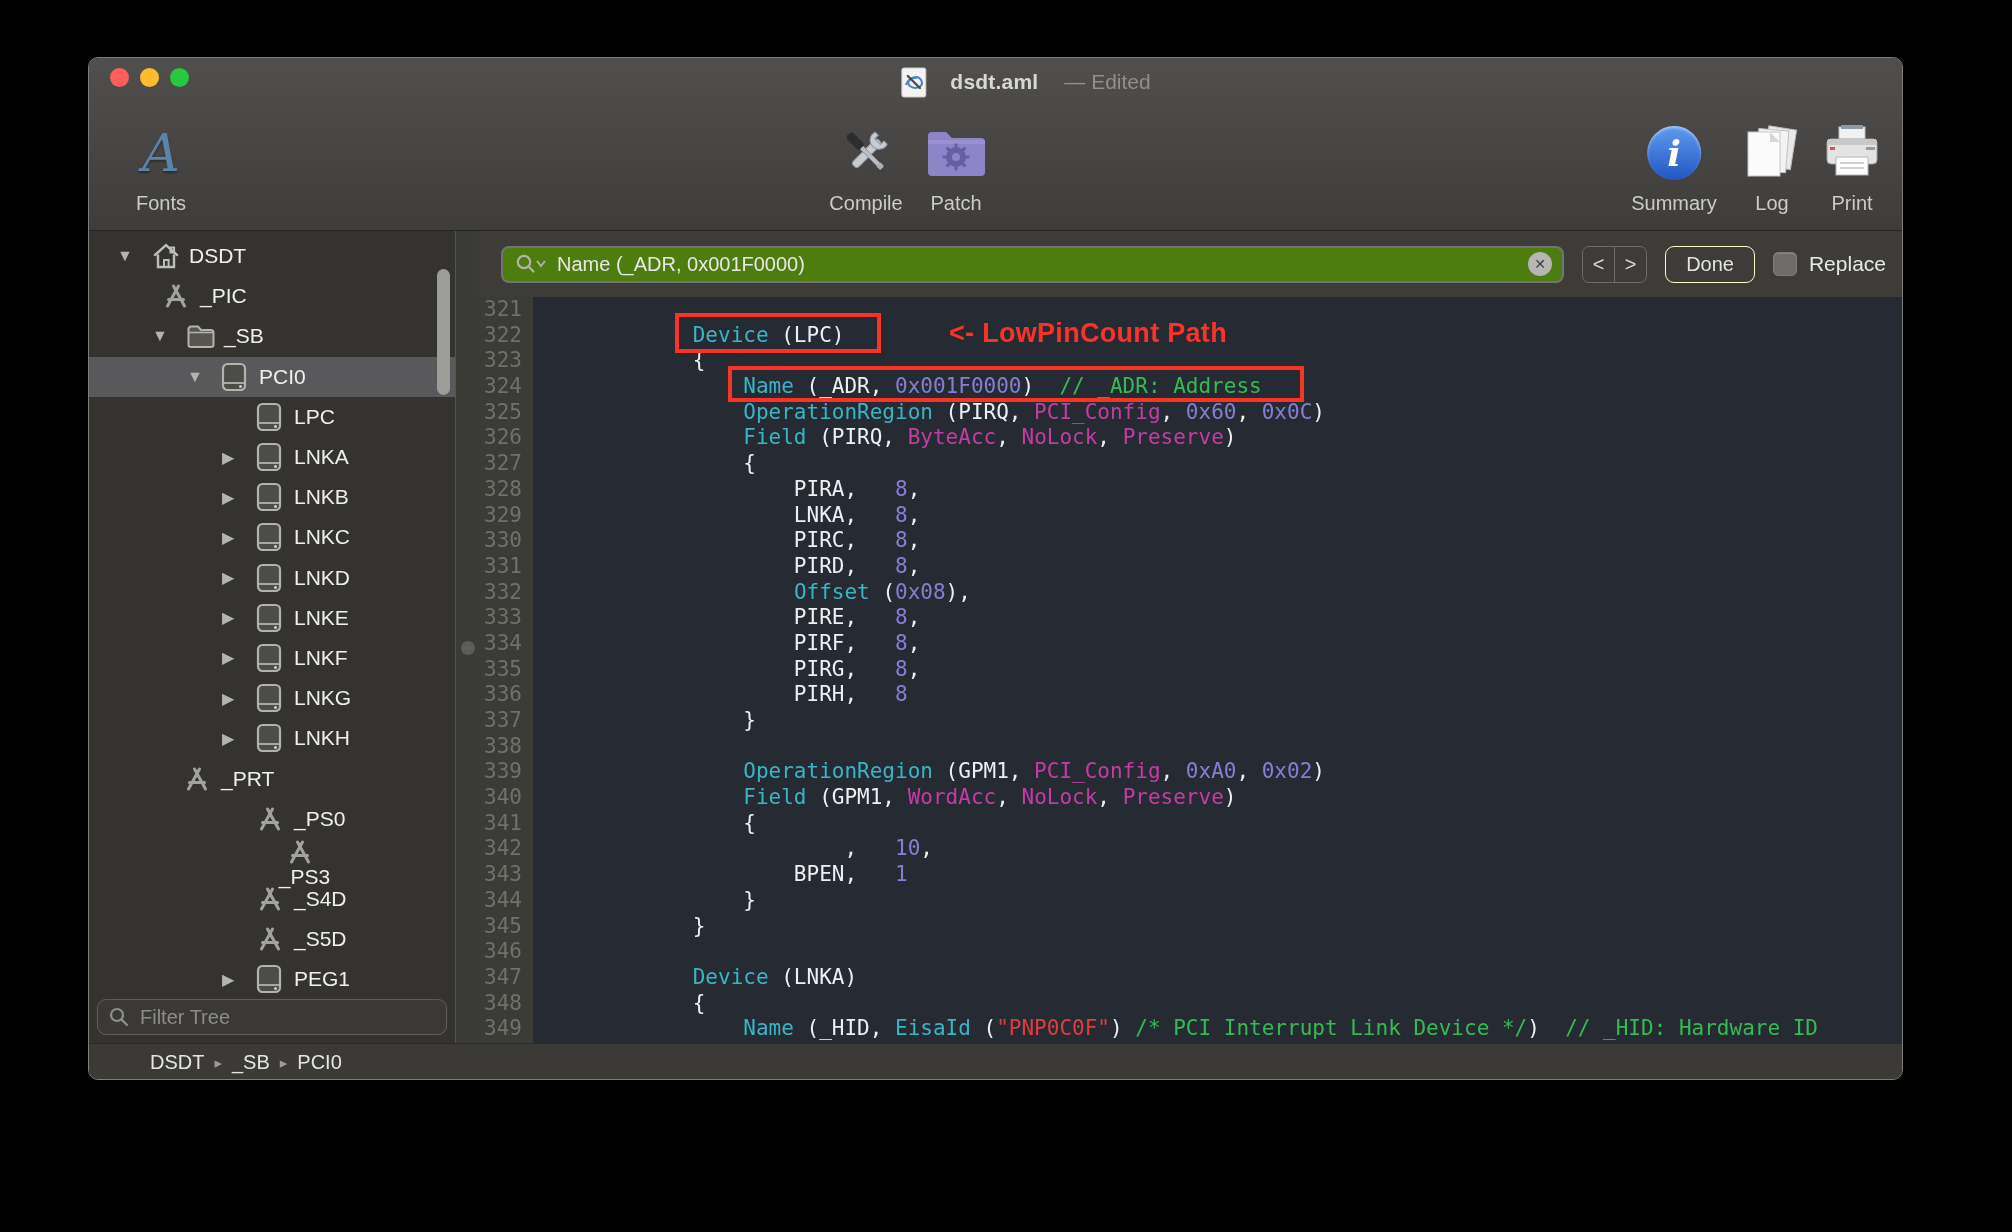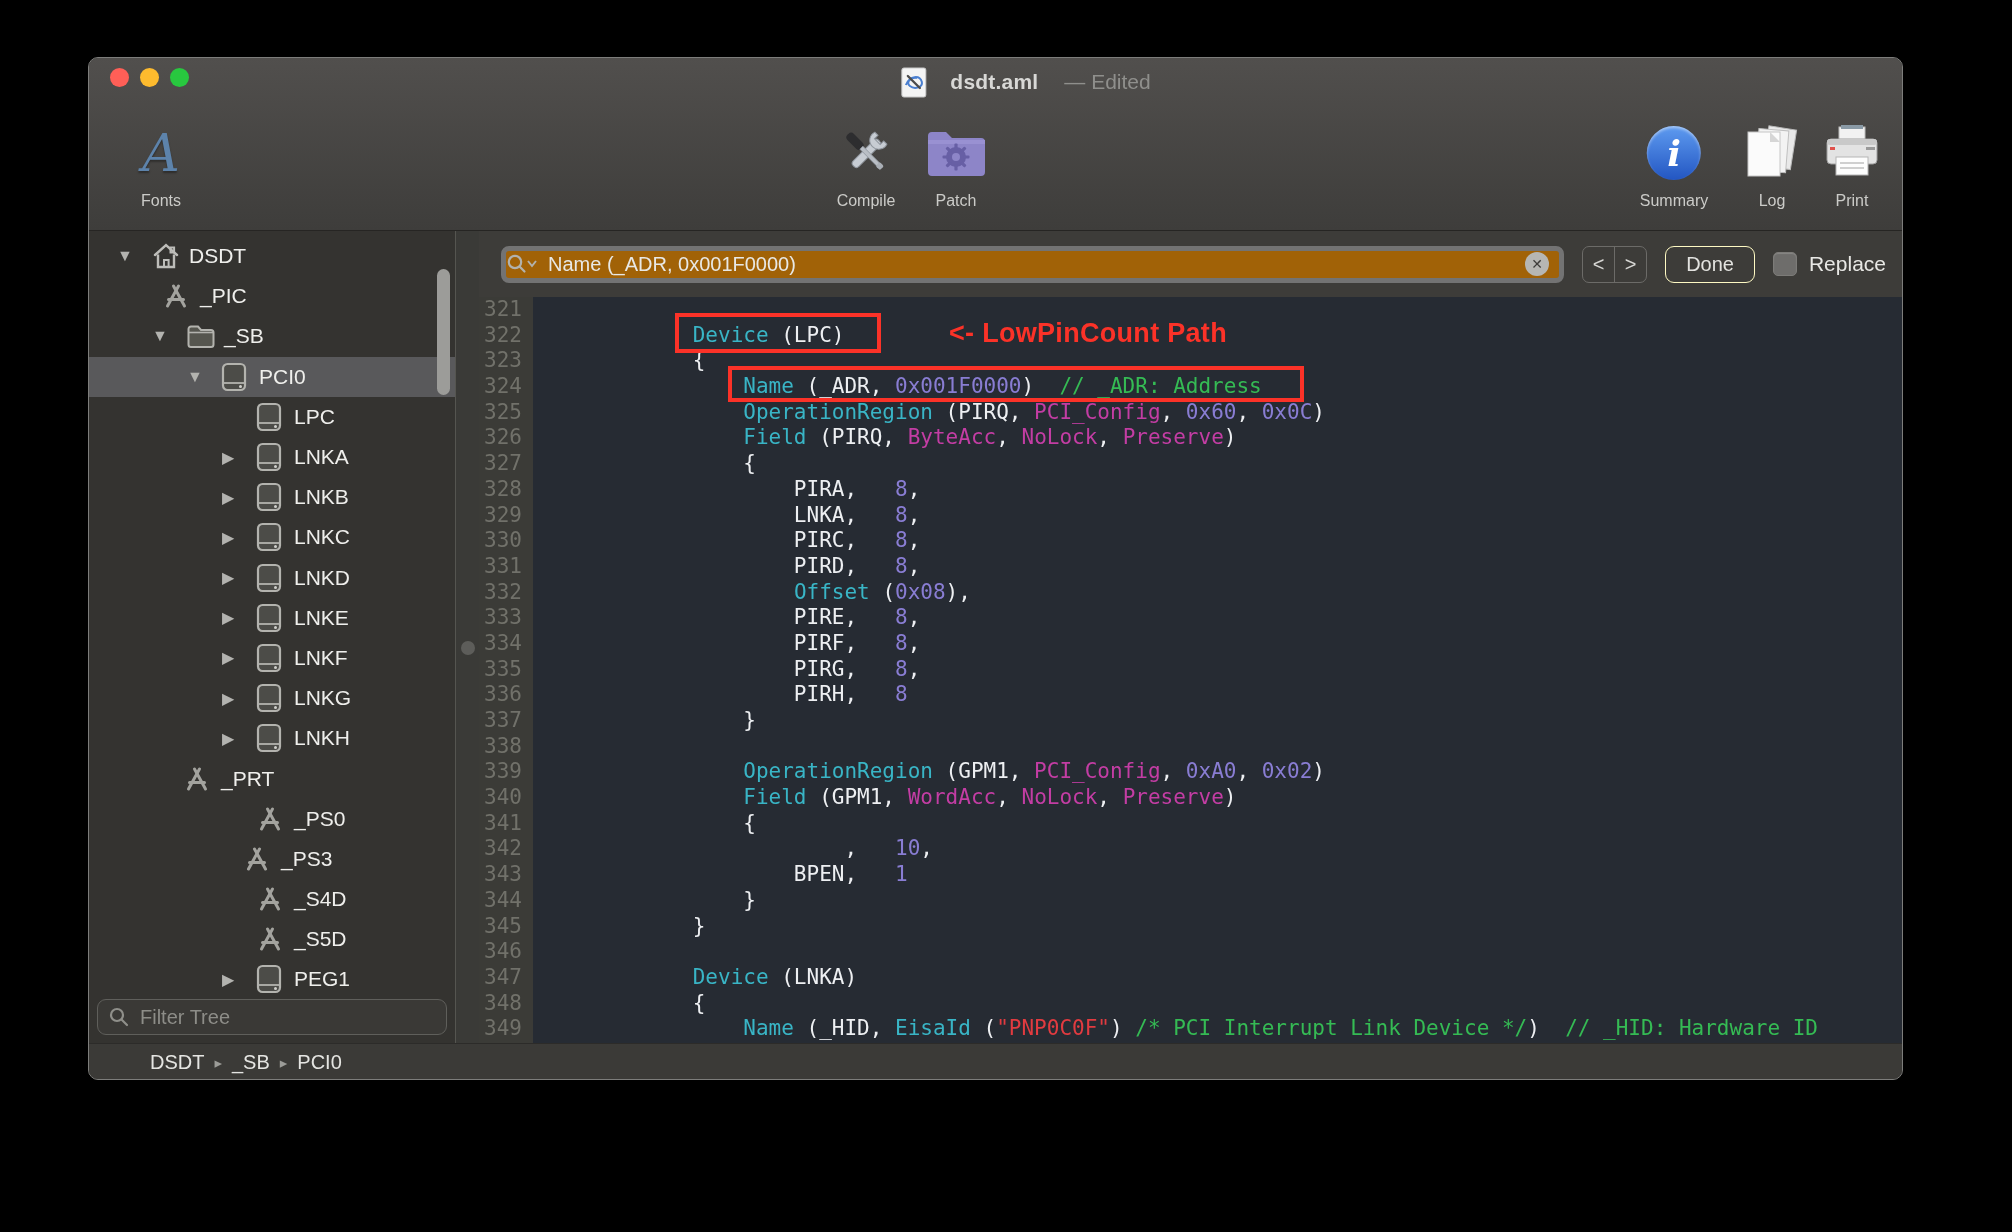--- a/index.html
+++ b/index.html
@@ -14,21 +14,21 @@
   .lights{position:absolute;left:21px;top:10px;display:flex;gap:11px;}
   .light{width:19px;height:19px;border-radius:50%;}
   .titlegroup{position:absolute;left:50%;top:0;transform:translateX(-38%);height:48px;
               display:flex;align-items:center;gap:24px;}
   .doc-icon{width:26px;height:31px;}
   .title-main{font-size:21px;color:#d8d8d6;font-weight:bold;letter-spacing:.2px;}
   .title-suffix{font-size:21px;color:#8f8f8c;font-weight:normal;margin-left:2px;}
   .toolbar{position:relative;height:125px;}
   .tb-item{position:absolute;top:14px;display:flex;flex-direction:column;align-items:center;gap:6px;transform:translateX(-50%);}
   .tb-icon{height:66px;display:flex;align-items:center;justify-content:center;}
-  .tb-label{font-size:16px;color:#cbcbc8;}
+  .tb-label{font-size:20px;color:#cbcbc8;}
   .fonts-a{font-family:"DejaVu Serif","Liberation Serif",serif;font-style:italic;font-size:52px;
            color:#5d83ab;line-height:58px;text-shadow:0 2px 2px rgba(0,0,0,.35);}
   .summary-circle{width:54px;height:54px;border-radius:50%;background:linear-gradient(#5e9bf0,#2356c2);
                   display:flex;align-items:center;justify-content:center;box-shadow:inset 0 2px 3px rgba(255,255,255,.45);}
   .summary-i{font-family:"DejaVu Serif","Liberation Serif",serif;font-style:italic;font-weight:bold;
              font-size:36px;color:#fff;line-height:36px;}
   
   .content{display:flex;height:812px;}
   .sidebar{width:366px;background:#343330;position:relative;display:flex;flex-direction:column;box-sizing:border-box;}
   .tree{flex:1;padding-top:5px;overflow:hidden;}
@@ -42,22 +42,22 @@
   .filterbox{flex:1;height:36px;border:1.5px solid #5f5f5b;border-radius:9px;display:flex;align-items:center;
              padding:0 10px;gap:8px;box-sizing:border-box;background:#3a3936;}
   .filterbox input{flex:1;background:transparent;border:none;outline:none;color:#fdba74;font-size:20px;
                    font-family:"Liberation Sans","DejaVu Sans",sans-serif;}
   .filterbox input::placeholder{color:#8d8d88;}
   .divider{width:23px;background:#3a3a37;border-left:1px solid #555550;border-right:1px solid #55555 0;position:relative;flex:none;}
   .split-dot{position:absolute;left:50%;top:417px;transform:translate(-50%,-50%);width:14px;height:14px;border-radius:50%;background:#5d5d5a;}
   
   .editor{flex:1;display:flex;flex-direction:column;min-width:0;}
   .findbar{height:66px;background:#3d3c39;display:flex;align-items:center;padding:0 16px 0 22px;gap:18px;box-sizing:border-box;flex:none;}
-  .searchfield{flex:1;height:37px;background:#a16207;border:5px solid #737373;border-radius:8px;
-               display:flex;align-items:center;padding:0 10px 0 0;gap:8px;box-sizing:border-box;}
+  .searchfield{flex:1;height:37px;background:#4d7c0f;border:2px solid #737373;border-radius:8px;
+               display:flex;align-items:center;padding:0 10px 0 12px;gap:8px;box-sizing:border-box;}
   .searchfield input{flex:1;background:transparent;border:none;outline:none;color:#e8e8e5;font-size:20px;
                      font-family:"Liberation Sans","DejaVu Sans",sans-serif;}
   .clear-btn{width:24px;height:24px;border-radius:50%;background:#b6b6b3;color:#3d3c3a;font-size:14px;font-weight:bold;
              display:flex;align-items:center;justify-content:center;flex:none;cursor:default;}
   .seg{display:flex;height:35px;border:1px solid #6c6b68;border-radius:7px;overflow:hidden;flex:none;}
   .seg-btn{width:31px;display:flex;align-items:center;justify-content:center;color:#d6d6d3;font-size:20px;}
   .seg-btn:first-child{border-right:1px solid #6c6b68;}
   .done-btn{height:35px;padding:0 20px;border:1px solid #fef9c3;border-radius:9px;color:#e3e3e0;font-size:20px;
             display:flex;align-items:center;flex:none;background:transparent;}
   .replace-wrap{display:flex;align-items:center;gap:12px;flex:none;}
@@ -370,21 +370,21 @@
                 <svg width="28" height="26" viewBox="0 0 28 26">
                   <g stroke="#a3a39e" stroke-width="3" stroke-linecap="round" fill="none">
                     <path d="M5.5 23 L16.5 3"></path>
                     <path d="M22.5 23 L11.5 3"></path>
                     <path d="M6.5 16.5 L21.5 16.5"></path>
                   </g>
                 </svg>
               </span>
               <span class="t-label">_PS0</span>
             </div>
-            <div class="tree-row" style="padding-left: 120px;">
+            <div class="tree-row" style="padding-left: 65px; flex-direction: column;">
               <span class="tri"></span>
               <span class="t-icon">
                 <svg width="28" height="26" viewBox="0 0 28 26">
                   <g stroke="#a3a39e" stroke-width="3" stroke-linecap="round" fill="none">
                     <path d="M5.5 23 L16.5 3"></path>
                     <path d="M22.5 23 L11.5 3"></path>
                     <path d="M6.5 16.5 L21.5 16.5"></path>
                   </g>
                 </svg>
               </span>

